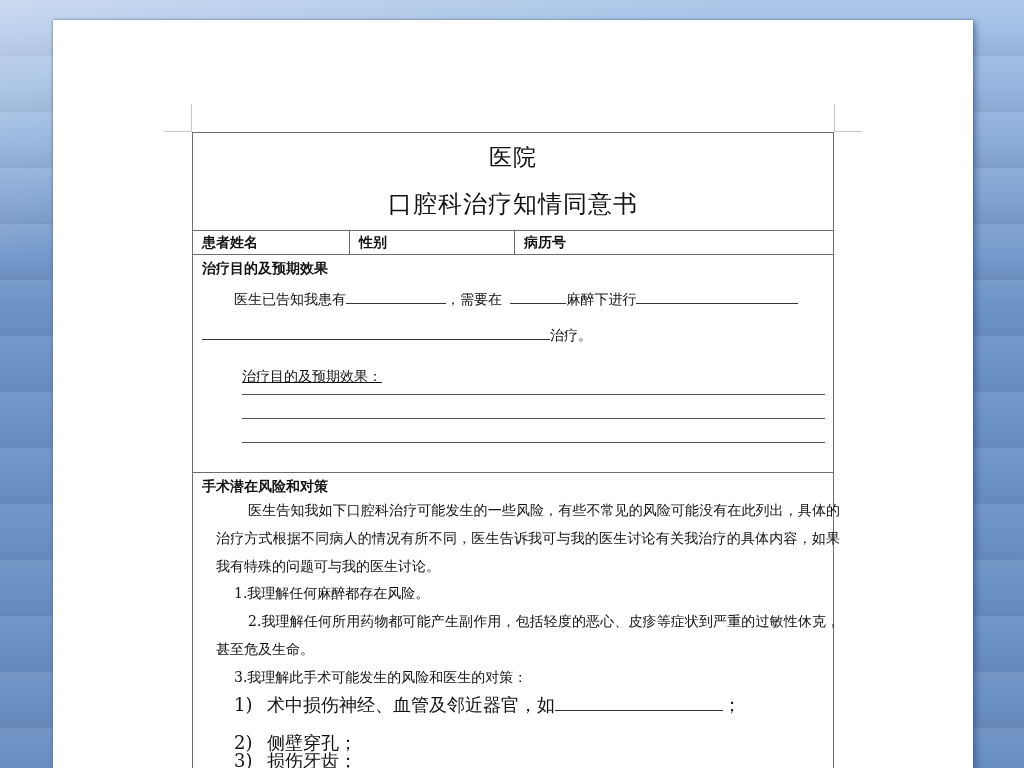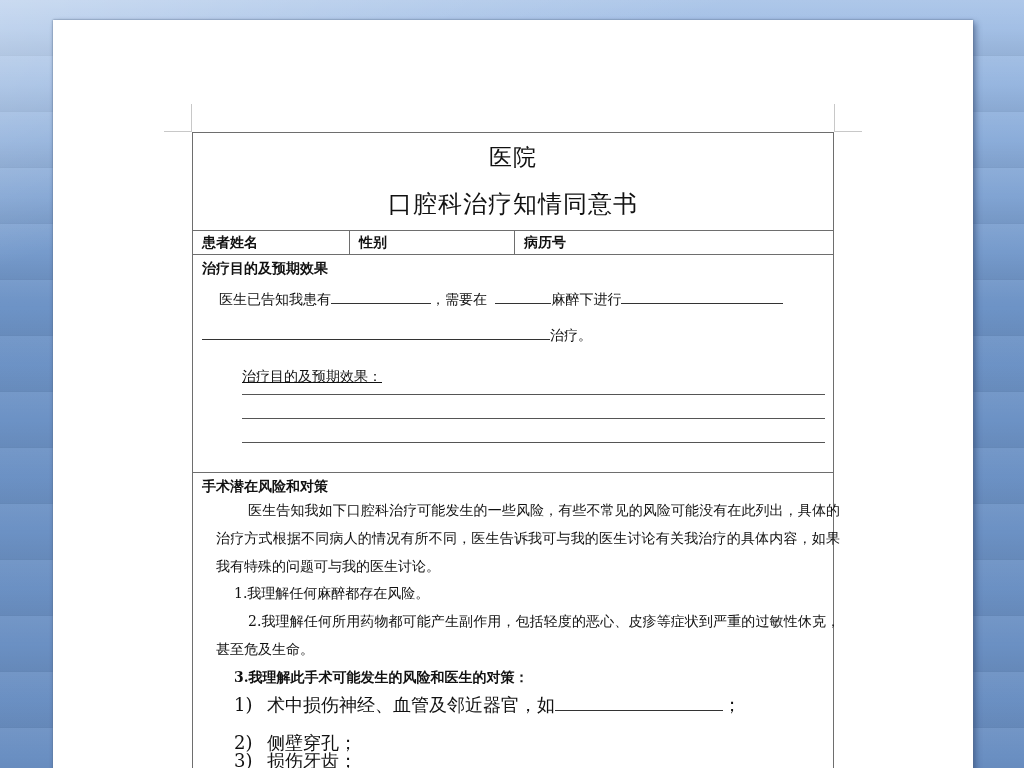--- a/index.html
+++ b/index.html
@@ -68,21 +68,21 @@
 
     <div class="info-row">
       <div class="info-cell" style="width:157px;">患者姓名</div>
       <div class="info-cell" style="width:165px;">性别</div>
       <div class="info-cell" style="width:152px;">病历号</div>
     </div>
 
     <div class="section sec1">
       <div class="sec-heading" style="top:4px;">治疗目的及预期效果</div>
 
-      <div class="line" style="left:26px; top:34px;">
+      <div class="line" style="left:41px; top:34px;">
         <span>医生已告知我患有</span><span class="blank" style="width:100px;"></span><span>，需要在</span>
         <span class="blank" style="width:56px; margin-left:4px;"></span><span>麻醉下进行</span><span class="blank" style="width:162px;"></span>
       </div>
 
       <div class="line" style="left:9px; top:70px;">
         <span class="blank" style="width:348px;"></span><span>治疗。</span>
       </div>
 
       <div class="line" style="left:49px; top:112px;text-decoration:underline;">治疗目的及预期效果：</div>
       <div class="rule" style="left:49px; top:139px; width:583px;"></div>
@@ -92,21 +92,21 @@
 
     <div class="section sec2">
       <div class="sec-heading" style="top:4px;">手术潜在风险和对策</div>
 
       <div class="para" style="top:23px;"><span class="ind"></span><span>医生告知我如下口腔科治疗可能发生的一些风险，有些不常见的风险可能没有在此列出，具体的治疗方式根据不同病人的情况有所不同，医生告诉我可与我的医生讨论有关我治疗的具体内容，如果我有特殊的问题可与我的医生讨论。</span></div>
 
       <div class="item" style="top:111px;">1.我理解任何麻醉都存在风险。</div>
 
       <div class="para" style="top:134px;"><span class="ind"></span><span>2.我理解任何所用药物都可能产生副作用，包括轻度的恶心、皮疹等症状到严重的过敏性休克，甚至危及生命。</span></div>
 
-      <div class="item" style="top:195px;font-weight:bold;">3.我理解此手术可能发生的风险和医生的对策：</div>
+      <div class="item" style="top:195px;">3.我理解此手术可能发生的风险和医生的对策：</div>
 
       <div class="sub" style="top:223px;">
         <span class="num">1)</span><span>术中损伤神经、血管及邻近器官，如</span><span class="blank" style="width:168px;"></span><span>；</span>
       </div>
       <div class="sub" style="top:261px;">
         <span class="num">2)</span><span>侧壁穿孔；</span>
       </div>
       <div class="sub" style="top:279px;">
         <span class="num">3)</span><span>损伤牙齿；</span>
       </div>

